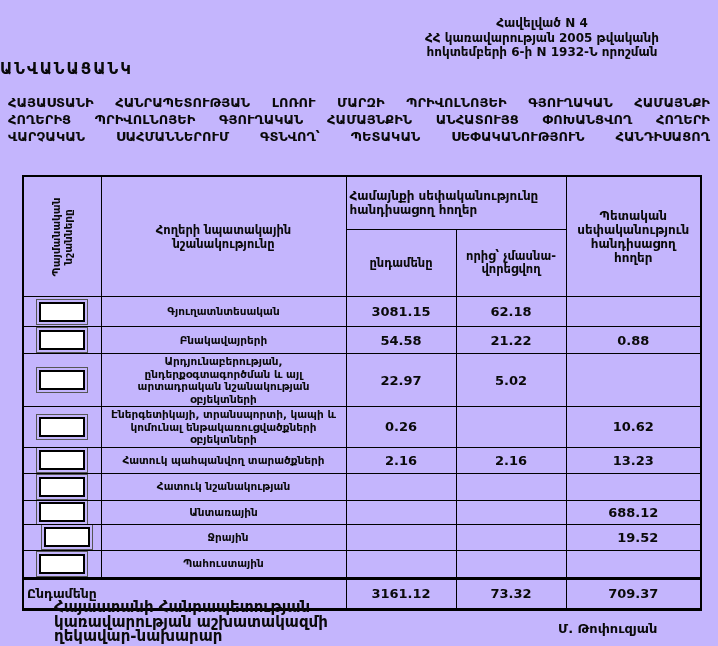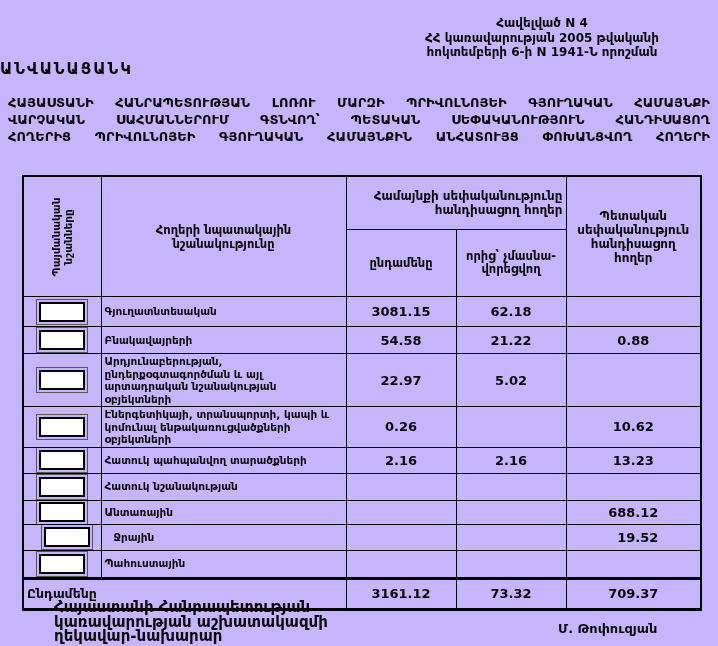--- a/index.html
+++ b/index.html
@@ -19,33 +19,33 @@
   .subtitle { position:absolute; top:94px; left:8px; width:702px;
               font-weight:bold; font-size:13px; line-height:17px; }
   .subtitle .line { text-align:justify; text-align-last:justify; }
 
   
   table.land { position:absolute; top:175px; left:22px; width:678px;
                border-collapse:collapse; table-layout:fixed;
                border:2px solid #000; }
   table.land th, table.land td { border:1.5px solid #000; padding:1px 3px;
                font-weight:bold; vertical-align:middle; overflow:hidden; }
-  th.h-group   { font-size:12px; text-align:right; height:50px; line-height:14px; }
+  th.h-group   { font-size:12px; text-align:left; height:50px; line-height:14px; }
   th.h-sub     { font-size:11.5px; text-align:center; height:64px; line-height:13px; }
   th.h-purpose { font-size:11.5px; text-align:center; }
   th.h-state   { font-size:12px; text-align:center; line-height:14px; }
   th.h-sym     { padding:0; }
   .vert-wrap { display:flex; align-items:center; justify-content:center; height:114px; }
   .vert { transform:rotate(-90deg); transform-origin:center center;
           width:100px; font-size:10.5px; line-height:12px; text-align:center; }
 
   td.sym { padding:0; }
   .box { width:42px; height:16px; border:2.5px solid #000; background:#fff;
          margin:0 auto; outline:1px solid #555; outline-offset:2px; }
-  td.purpose { font-size:10.5px; line-height:12.5px; text-align:left; padding:2px 4px; }
+  td.purpose { font-size:10.5px; line-height:12.5px; text-align:center; padding:2px 4px; }
   td.num { font-size:13px; text-align:center; }
 
   tr.r1 td { height:27px; } tr.r2 td { height:24px; } tr.r3 td { height:35px; }
   tr.r4 td { height:29px; } tr.r5 td { height:23px; } tr.r6 td { height:24px; }
   tr.r7 td { height:21px;margin-left:6px; } tr.r8 td { height:23px;padding-left:12px; } tr.r9 td { height:24px; }
 
   tr.total td { border-top:3px solid #000; border-bottom:3px solid #000; height:26px; }
   td.total-label { font-size:12.5px; padding-left:34px; text-align:left; }
 
   
@@ -54,29 +54,29 @@
   .signature { position:absolute; top:621px; left:558px; font-weight:bold; font-size:13px; }
 </style>
 </head>
 <body>
 
 <div class="page">
 
   <div class="annex">
     <div>Հավելված N 4</div>
     <div>ՀՀ կառավարության 2005 թվականի</div>
-    <div>հոկտեմբերի 6-ի N 1941-Ն որոշման</div>
+    <div>հոկտեմբերի 6-ի N 1932-Ն որոշման</div>
   </div>
 
   <div class="doc-title">ԱՆՎԱՆԱՑԱՆԿ</div>
 
   <div class="subtitle">
     <div class="line">ՀԱՅԱՍՏԱՆԻ ՀԱՆՐԱՊԵՏՈՒԹՅԱՆ ԼՈՌՈՒ ՄԱՐԶԻ ՊՐԻՎՈԼՆՈՅԵԻ ԳՅՈՒՂԱԿԱՆ ՀԱՄԱՅՆՔԻ</div>
+    <div class="line">ՀՈՂԵՐԻՑ ՊՐԻՎՈԼՆՈՅԵԻ ԳՅՈՒՂԱԿԱՆ ՀԱՄԱՅՆՔԻՆ ԱՆՀԱՏՈՒՅՑ ՓՈԽԱՆՑՎՈՂ ՀՈՂԵՐԻ</div>
     <div class="line">ՎԱՐՉԱԿԱՆ ՍԱՀՄԱՆՆԵՐՈՒՄ ԳՏՆՎՈՂ՝ ՊԵՏԱԿԱՆ ՍԵՓԱԿԱՆՈՒԹՅՈՒՆ ՀԱՆԴԻՍԱՑՈՂ</div>
-    <div class="line">ՀՈՂԵՐԻՑ ՊՐԻՎՈԼՆՈՅԵԻ ԳՅՈՒՂԱԿԱՆ ՀԱՄԱՅՆՔԻՆ ԱՆՀԱՏՈՒՅՑ ՓՈԽԱՆՑՎՈՂ ՀՈՂԵՐԻ</div>
   </div>
 
   <table class="land">
     <colgroup>
       <col style="width:78px">
         <col style="width:245px">
         <col style="width:110px">
       <col style="width:110px">
         <col style="width:135px">
     </colgroup>

